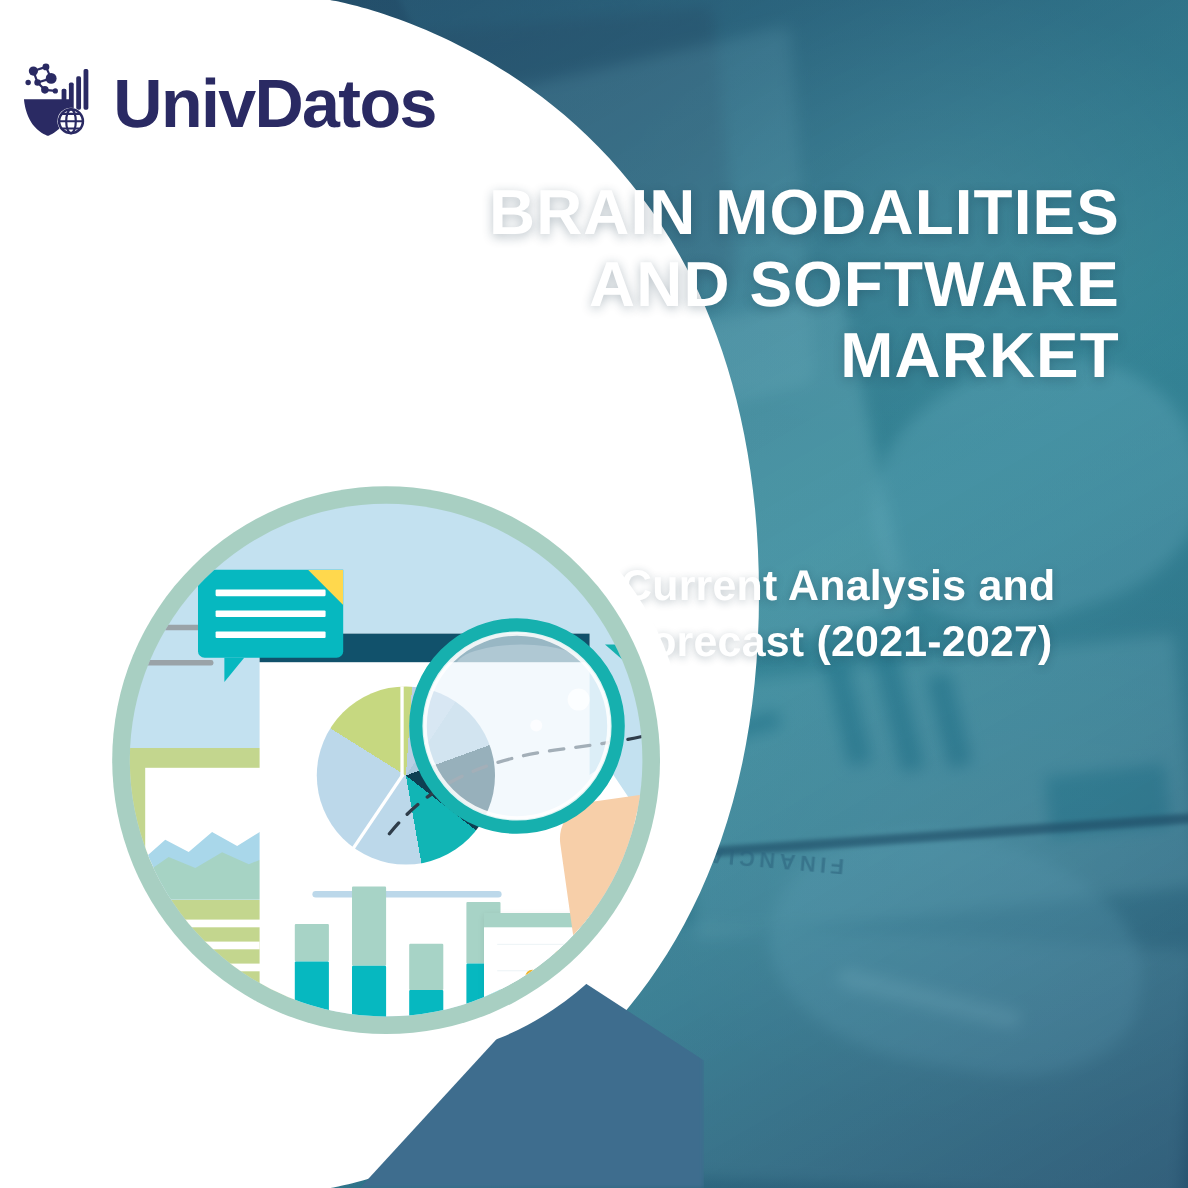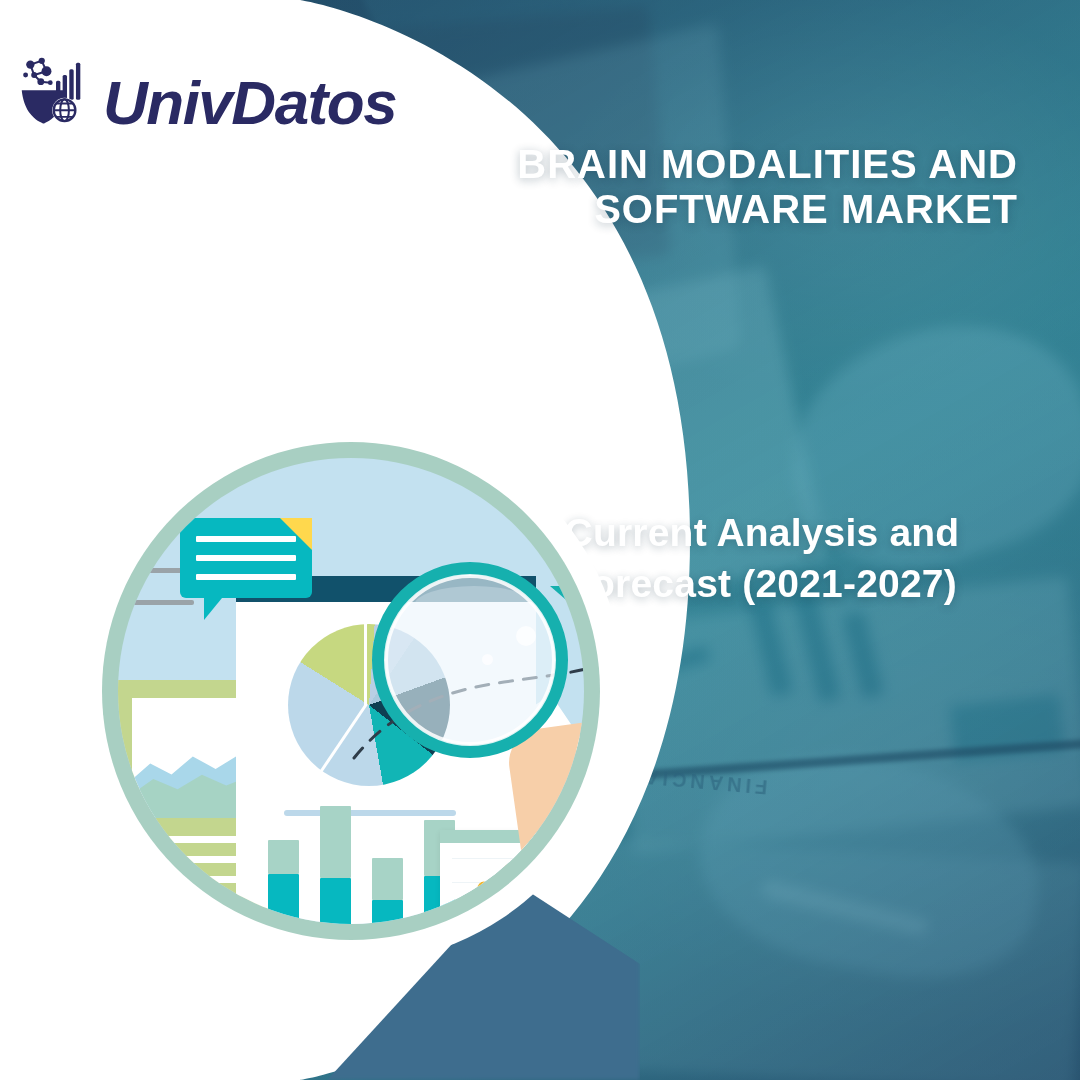--- a/index.html
+++ b/index.html
@@ -111,33 +111,33 @@
   }
   .photo-tint2 {
     position:absolute; inset:0;
     background:linear-gradient(150deg,
       rgba(70,130,160,.30) 0%,
       rgba(78,162,178,.26) 50%,
       rgba(66,120,150,.32) 100%);
   }
 
   
-  .logo { position:absolute; left:18px; top:56px; display:flex; align-items:flex-end; gap:9px;font-style:italic; }
+  .logo { position:absolute; left:18px; top:56px; display:flex; align-items:center; gap:9px; }
   .logo-mark { width:76px; height:78px; flex:none; }
   .logo-word {
     font-size:62px; font-weight:700; color:#2a2a63;
     letter-spacing:-1.5px; line-height:1;
   }
 
   
   .headline {
-    position:absolute; right:62px; top:142px; width:640px;
+    position:absolute; right:62px; top:162px; width:640px;
     text-align:right;
     color:#ffffff;
-    font-size:40px; font-weight:700; line-height:1.12;
+    font-size:58px; font-weight:700; line-height:1.12;
     letter-spacing:1px;
     text-shadow:0 2px 10px rgba(20,50,70,.30);
   }
   .subtitle {
     position:absolute; right:48px; top:508px; width:540px;
     text-align:center;
     color:#ffffff;
     font-size:39px; font-weight:700; line-height:1.30;
     letter-spacing:.2px;
     text-shadow:0 2px 8px rgba(20,50,70,.28);

